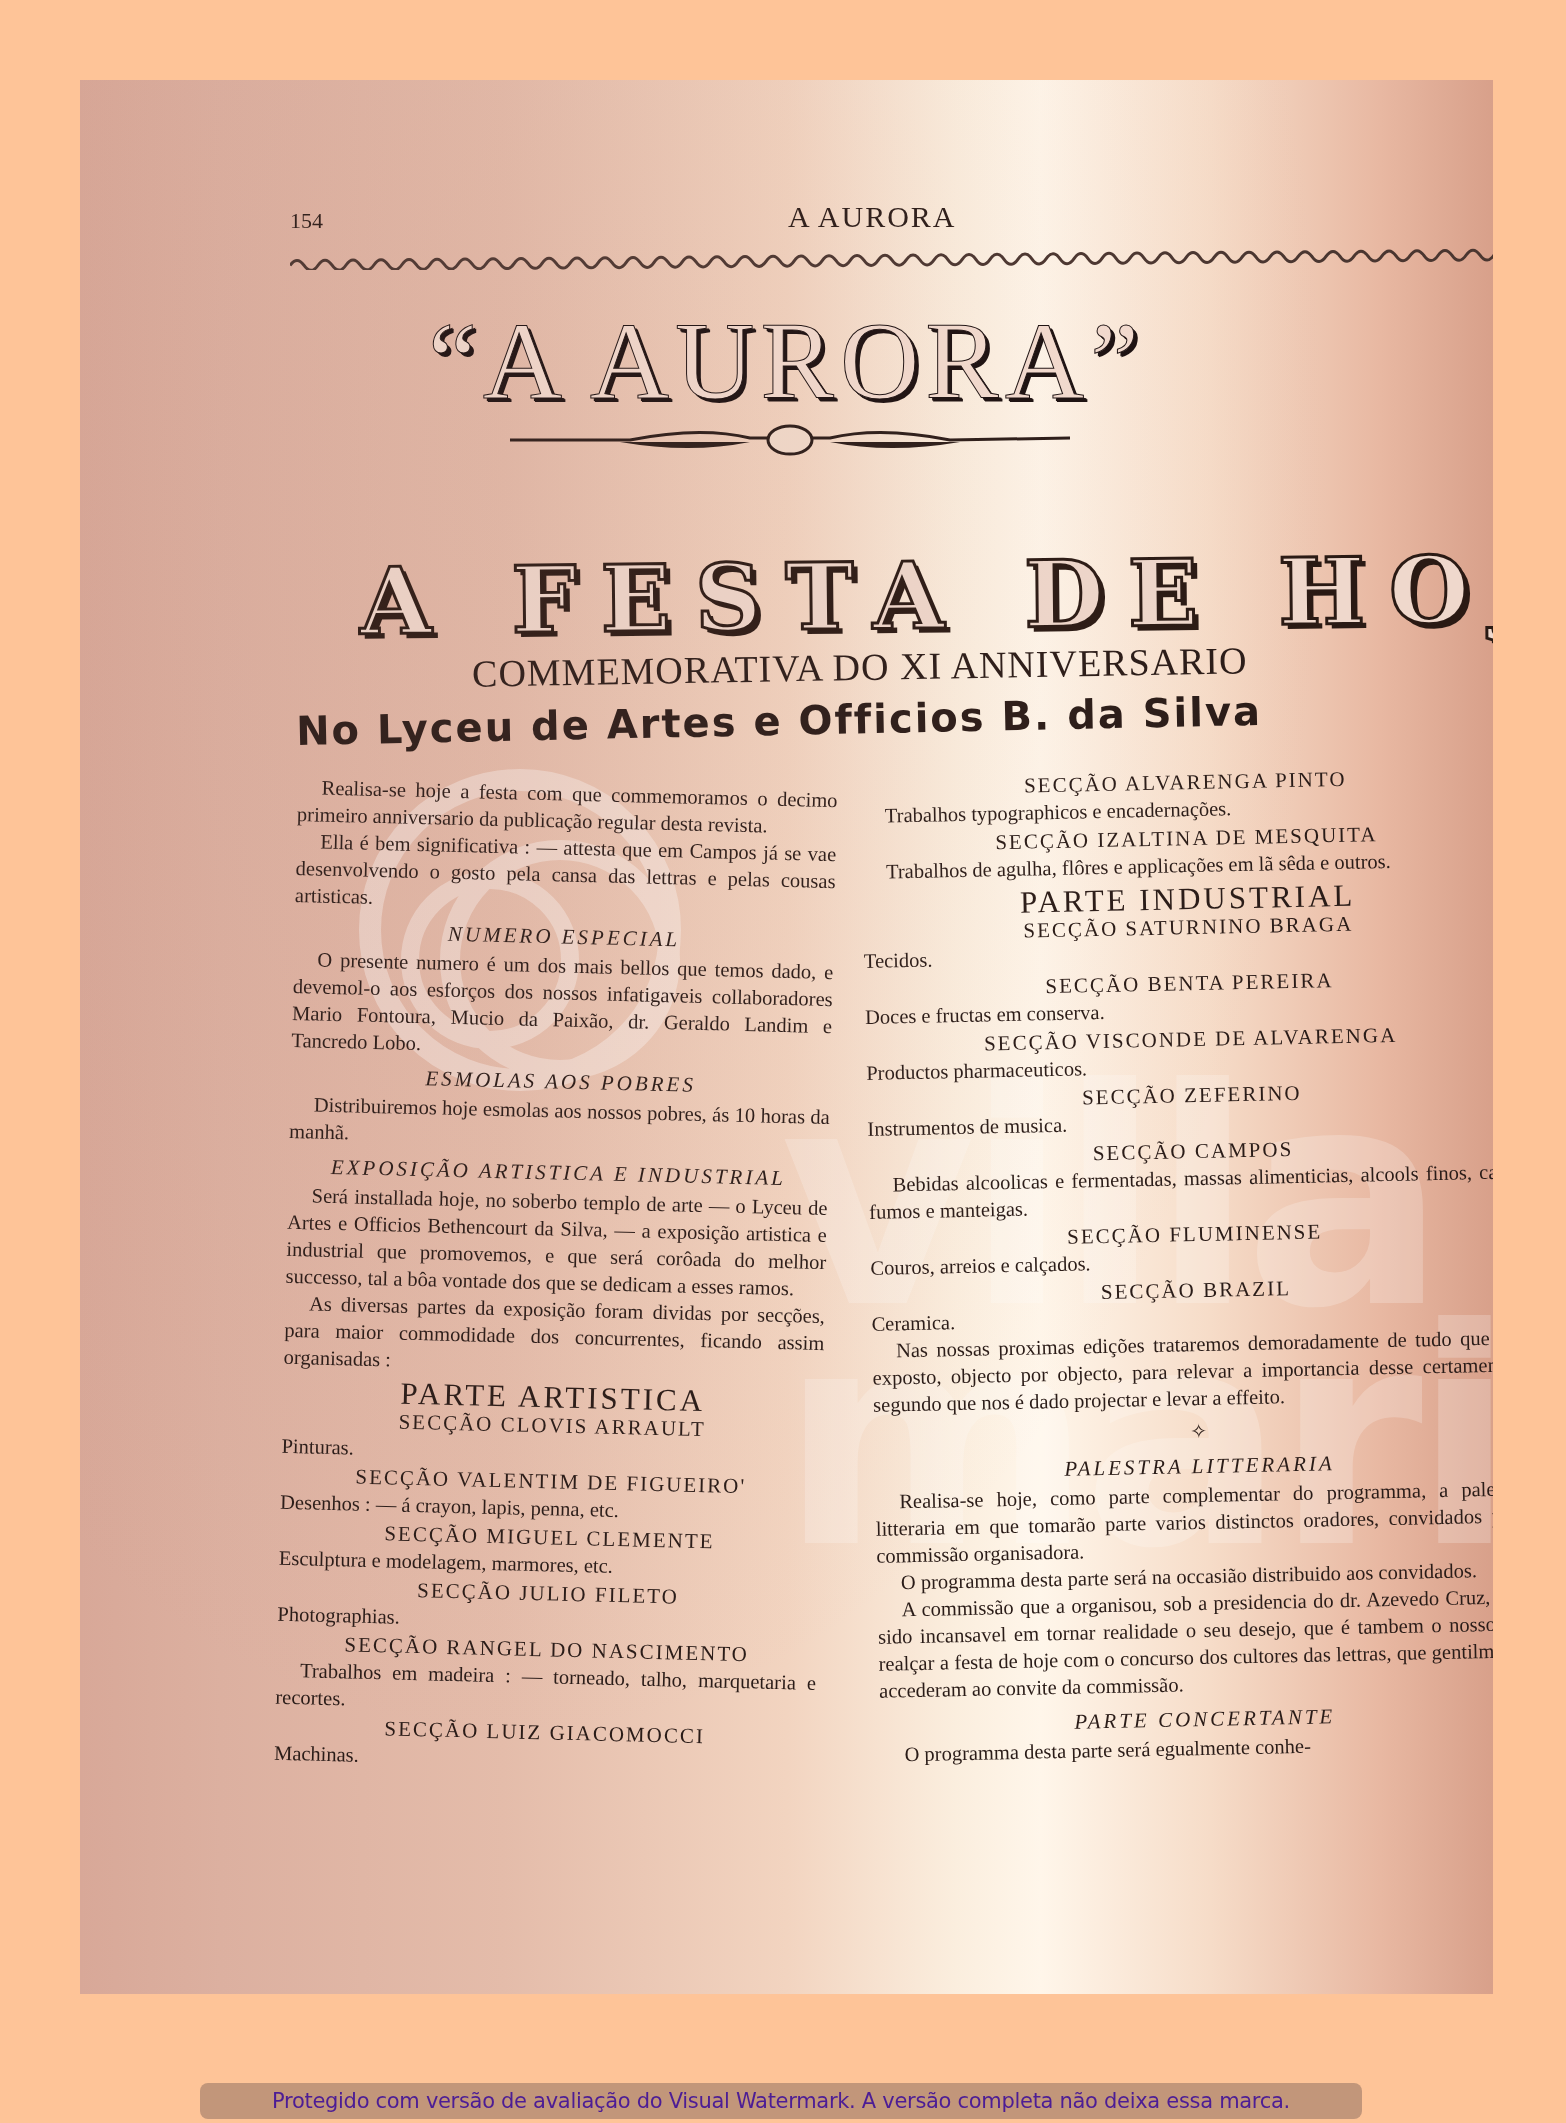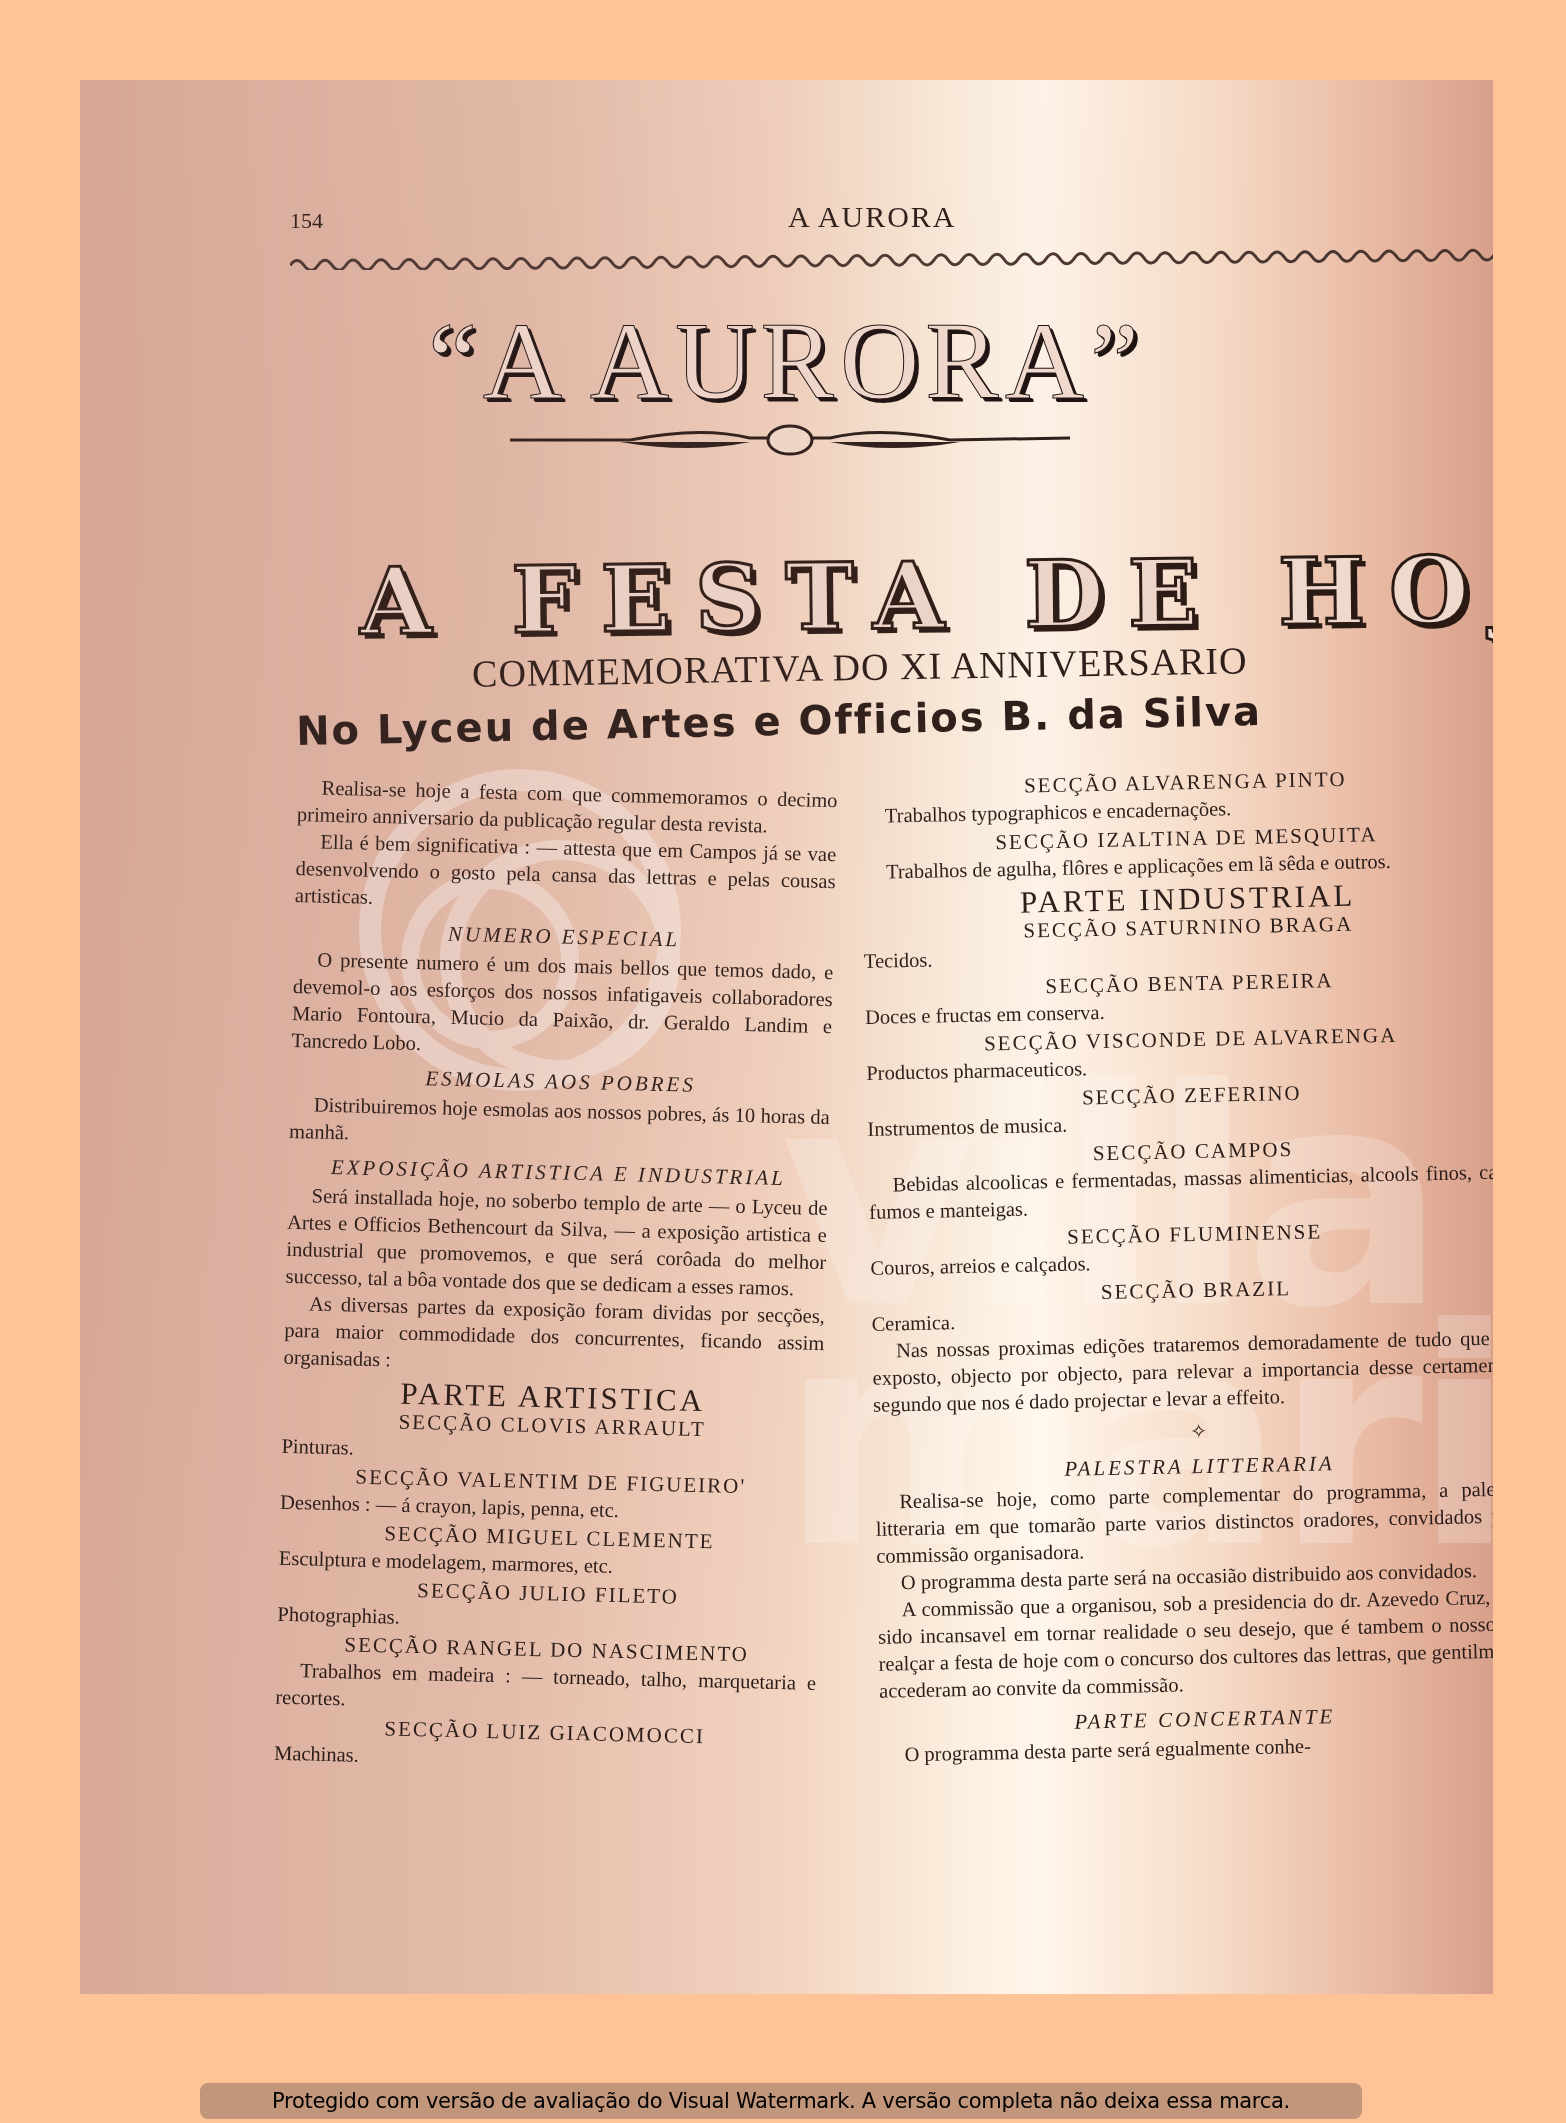--- a/index.html
+++ b/index.html
@@ -70,21 +70,21 @@
 
   .wm-logo { position: absolute; left: 240px; top: 680px; width: 400px; height: 400px; opacity: 0.35; pointer-events: none; }
   .wm-text {
     position: absolute; left: 700px; top: 1000px; font-family: "DejaVu Sans", sans-serif; font-weight: bold;
     font-size: 300px; color: rgba(255,255,255,0.22); line-height: 240px; pointer-events: none; letter-spacing: -10px;
   }
 
   .watermark-bar {
     position: absolute; left: 200px; top: 2083px; width: 1162px; height: 36px;
     background: #c2967a; border-radius: 8px;
-    font-family: "DejaVu Sans", sans-serif; font-size: 21px; color: #000000;
+    font-family: "DejaVu Sans", sans-serif; font-size: 21px; color: #4c1d95;
     line-height: 36px; text-align: center; white-space: nowrap; letter-spacing: -0.3px;
   }
 </style>
 </head>
 <body>
 
 <div class="page">
 
   <span class="page-number">154</span>
   <span class="running-title">A AURORA</span>

